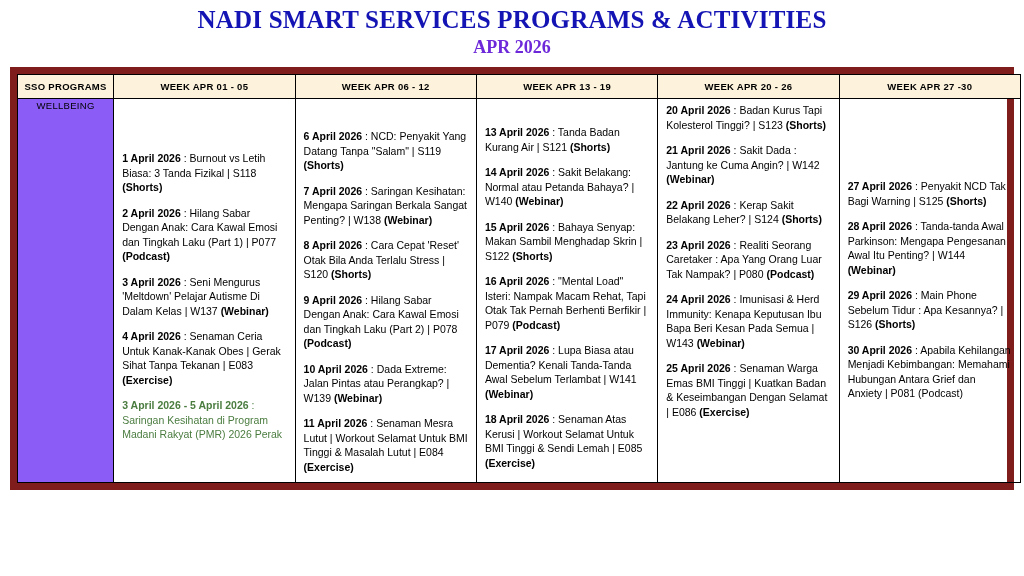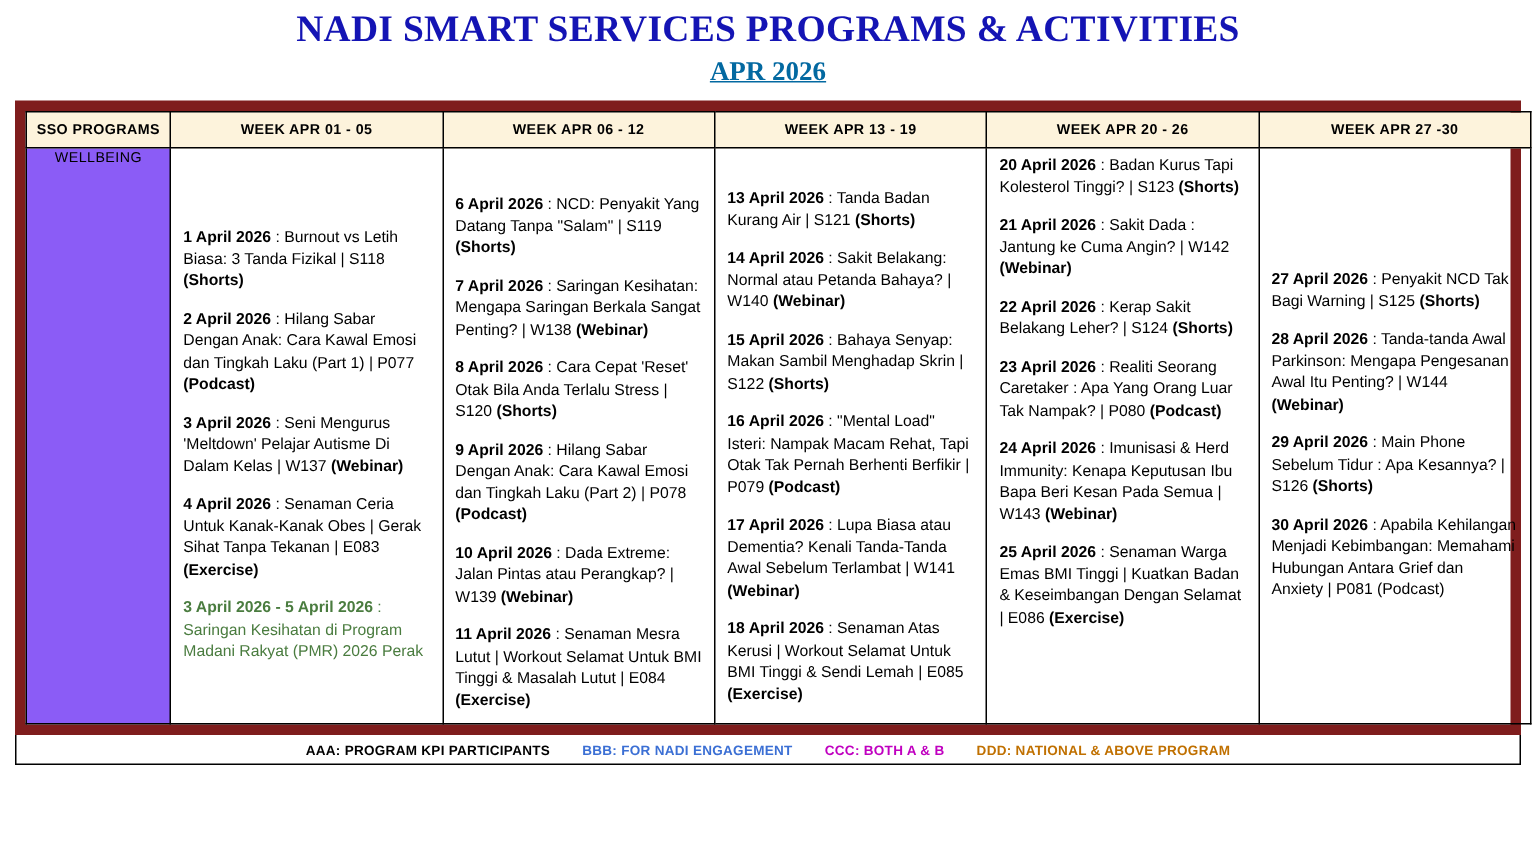--- a/index.html
+++ b/index.html
@@ -29,24 +29,23 @@
     font-weight: bold;
     font-size: 25px;
     color: #1414b4;
     letter-spacing: 0.2px;
     line-height: 1.1;
   }
   .sub-title {
     font-family: "Liberation Serif", serif;
     font-weight: bold;
     font-size: 18px;
-    color: #0369a1;
+    color: #6d28d9;
     margin-top: 4px;
     line-height: 1.1;
-    text-decoration: underline;
   }
   .table-wrap {
     margin: 10px 10px 0 10px;
     border: 7px solid #7f1d1d;
     box-sizing: border-box;
   }
   table.sched {
     border-collapse: collapse;
     width: 1004px;
     table-layout: fixed;
@@ -183,23 +182,14 @@
                 <div class="entry"><span class="d">28 April 2026</span><span> : Tanda-tanda Awal Parkinson: Mengapa Pengesanan Awal Itu Penting? | W144 </span><span class="tag">(Webinar)</span></div>
                 <div class="entry"><span class="d">29 April 2026</span><span> : Main Phone Sebelum Tidur : Apa Kesannya? | S126 </span><span class="tag">(Shorts)</span></div>
                 <div class="entry"><span class="d">30 April 2026</span><span> : Apabila Kehilangan Menjadi Kebimbangan: Memahami Hubungan Antara Grief dan Anxiety | P081 (Podcast)</span></div>
               </div>
           </td>
         </tr>
       </tbody>
     </table>
   </div>
 
-  <div class="footer-bar">
-    <span class="legend-aaa">AAA: PROGRAM  KPI PARTICIPANTS</span>
-    <span class="legend-sep"></span>
-    <span class="legend-bbb">BBB:  FOR NADI ENGAGEMENT</span>
-    <span class="legend-sep"></span>
-    <span class="legend-ccc">CCC:  BOTH  A &amp; B</span>
-    <span class="legend-sep"></span>
-    <span class="legend-ddd">DDD: NATIONAL &amp; ABOVE PROGRAM</span>
-  </div>
 
 </div>
 
 </body></html>

